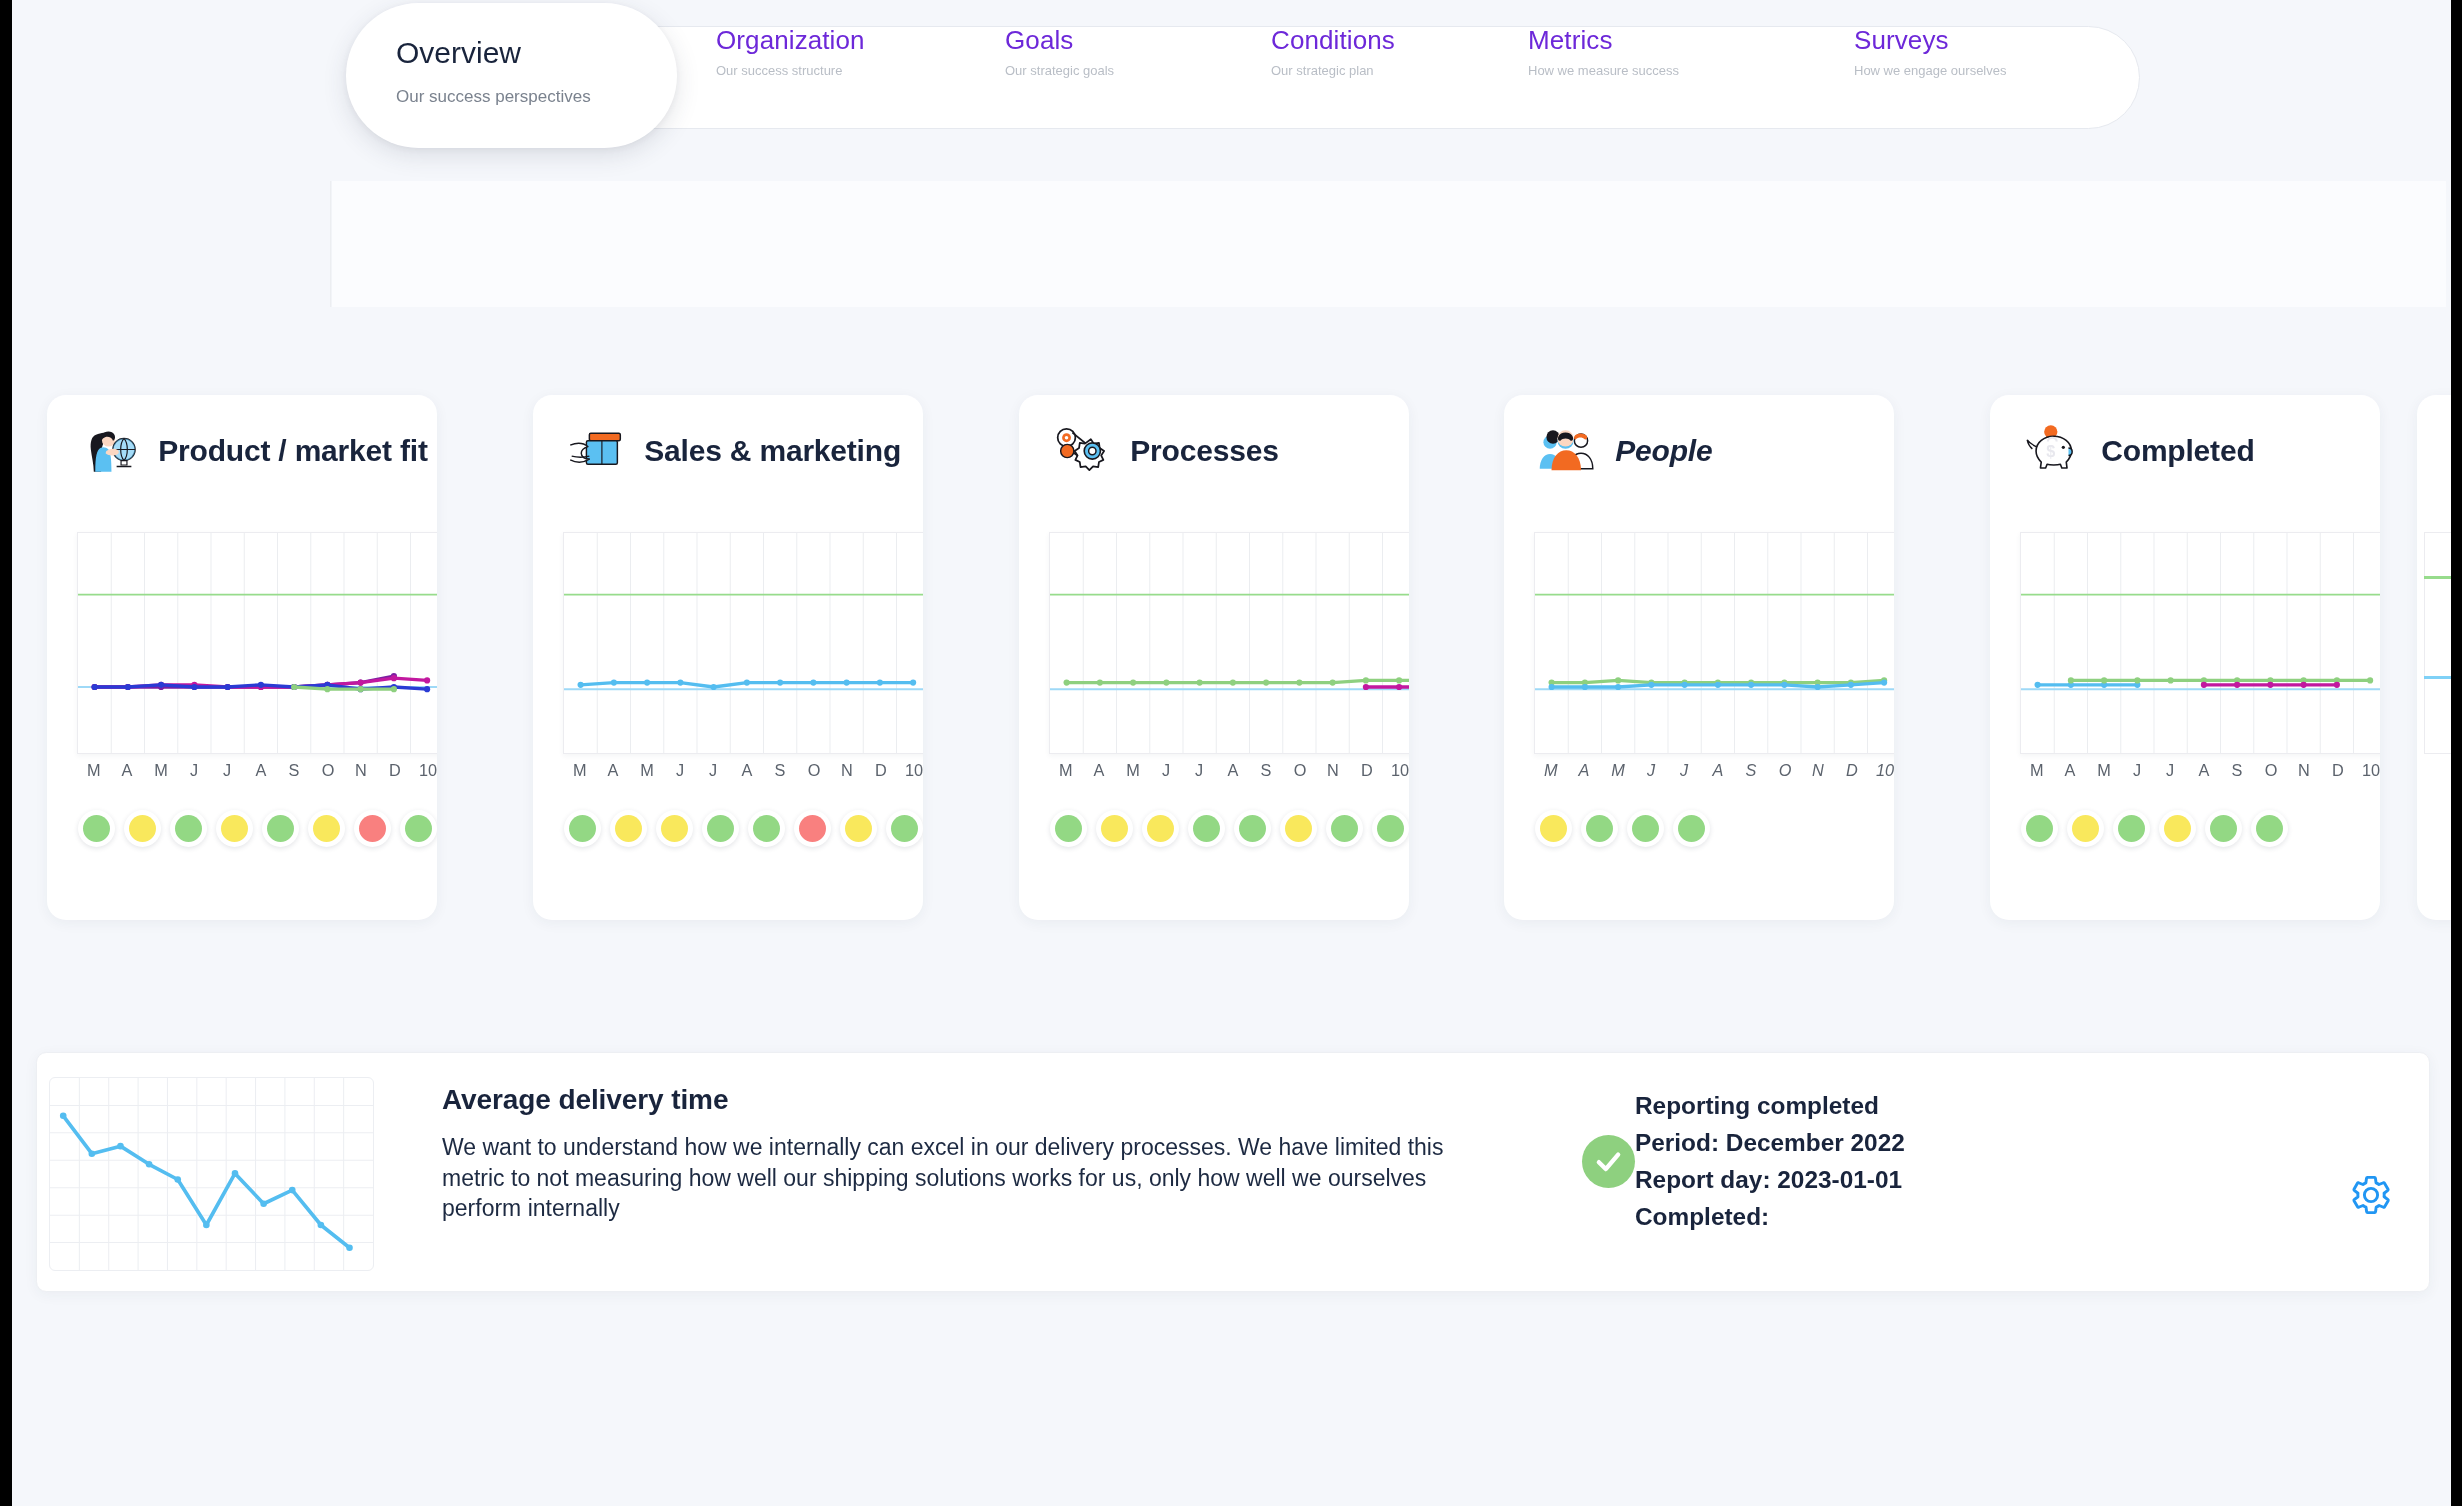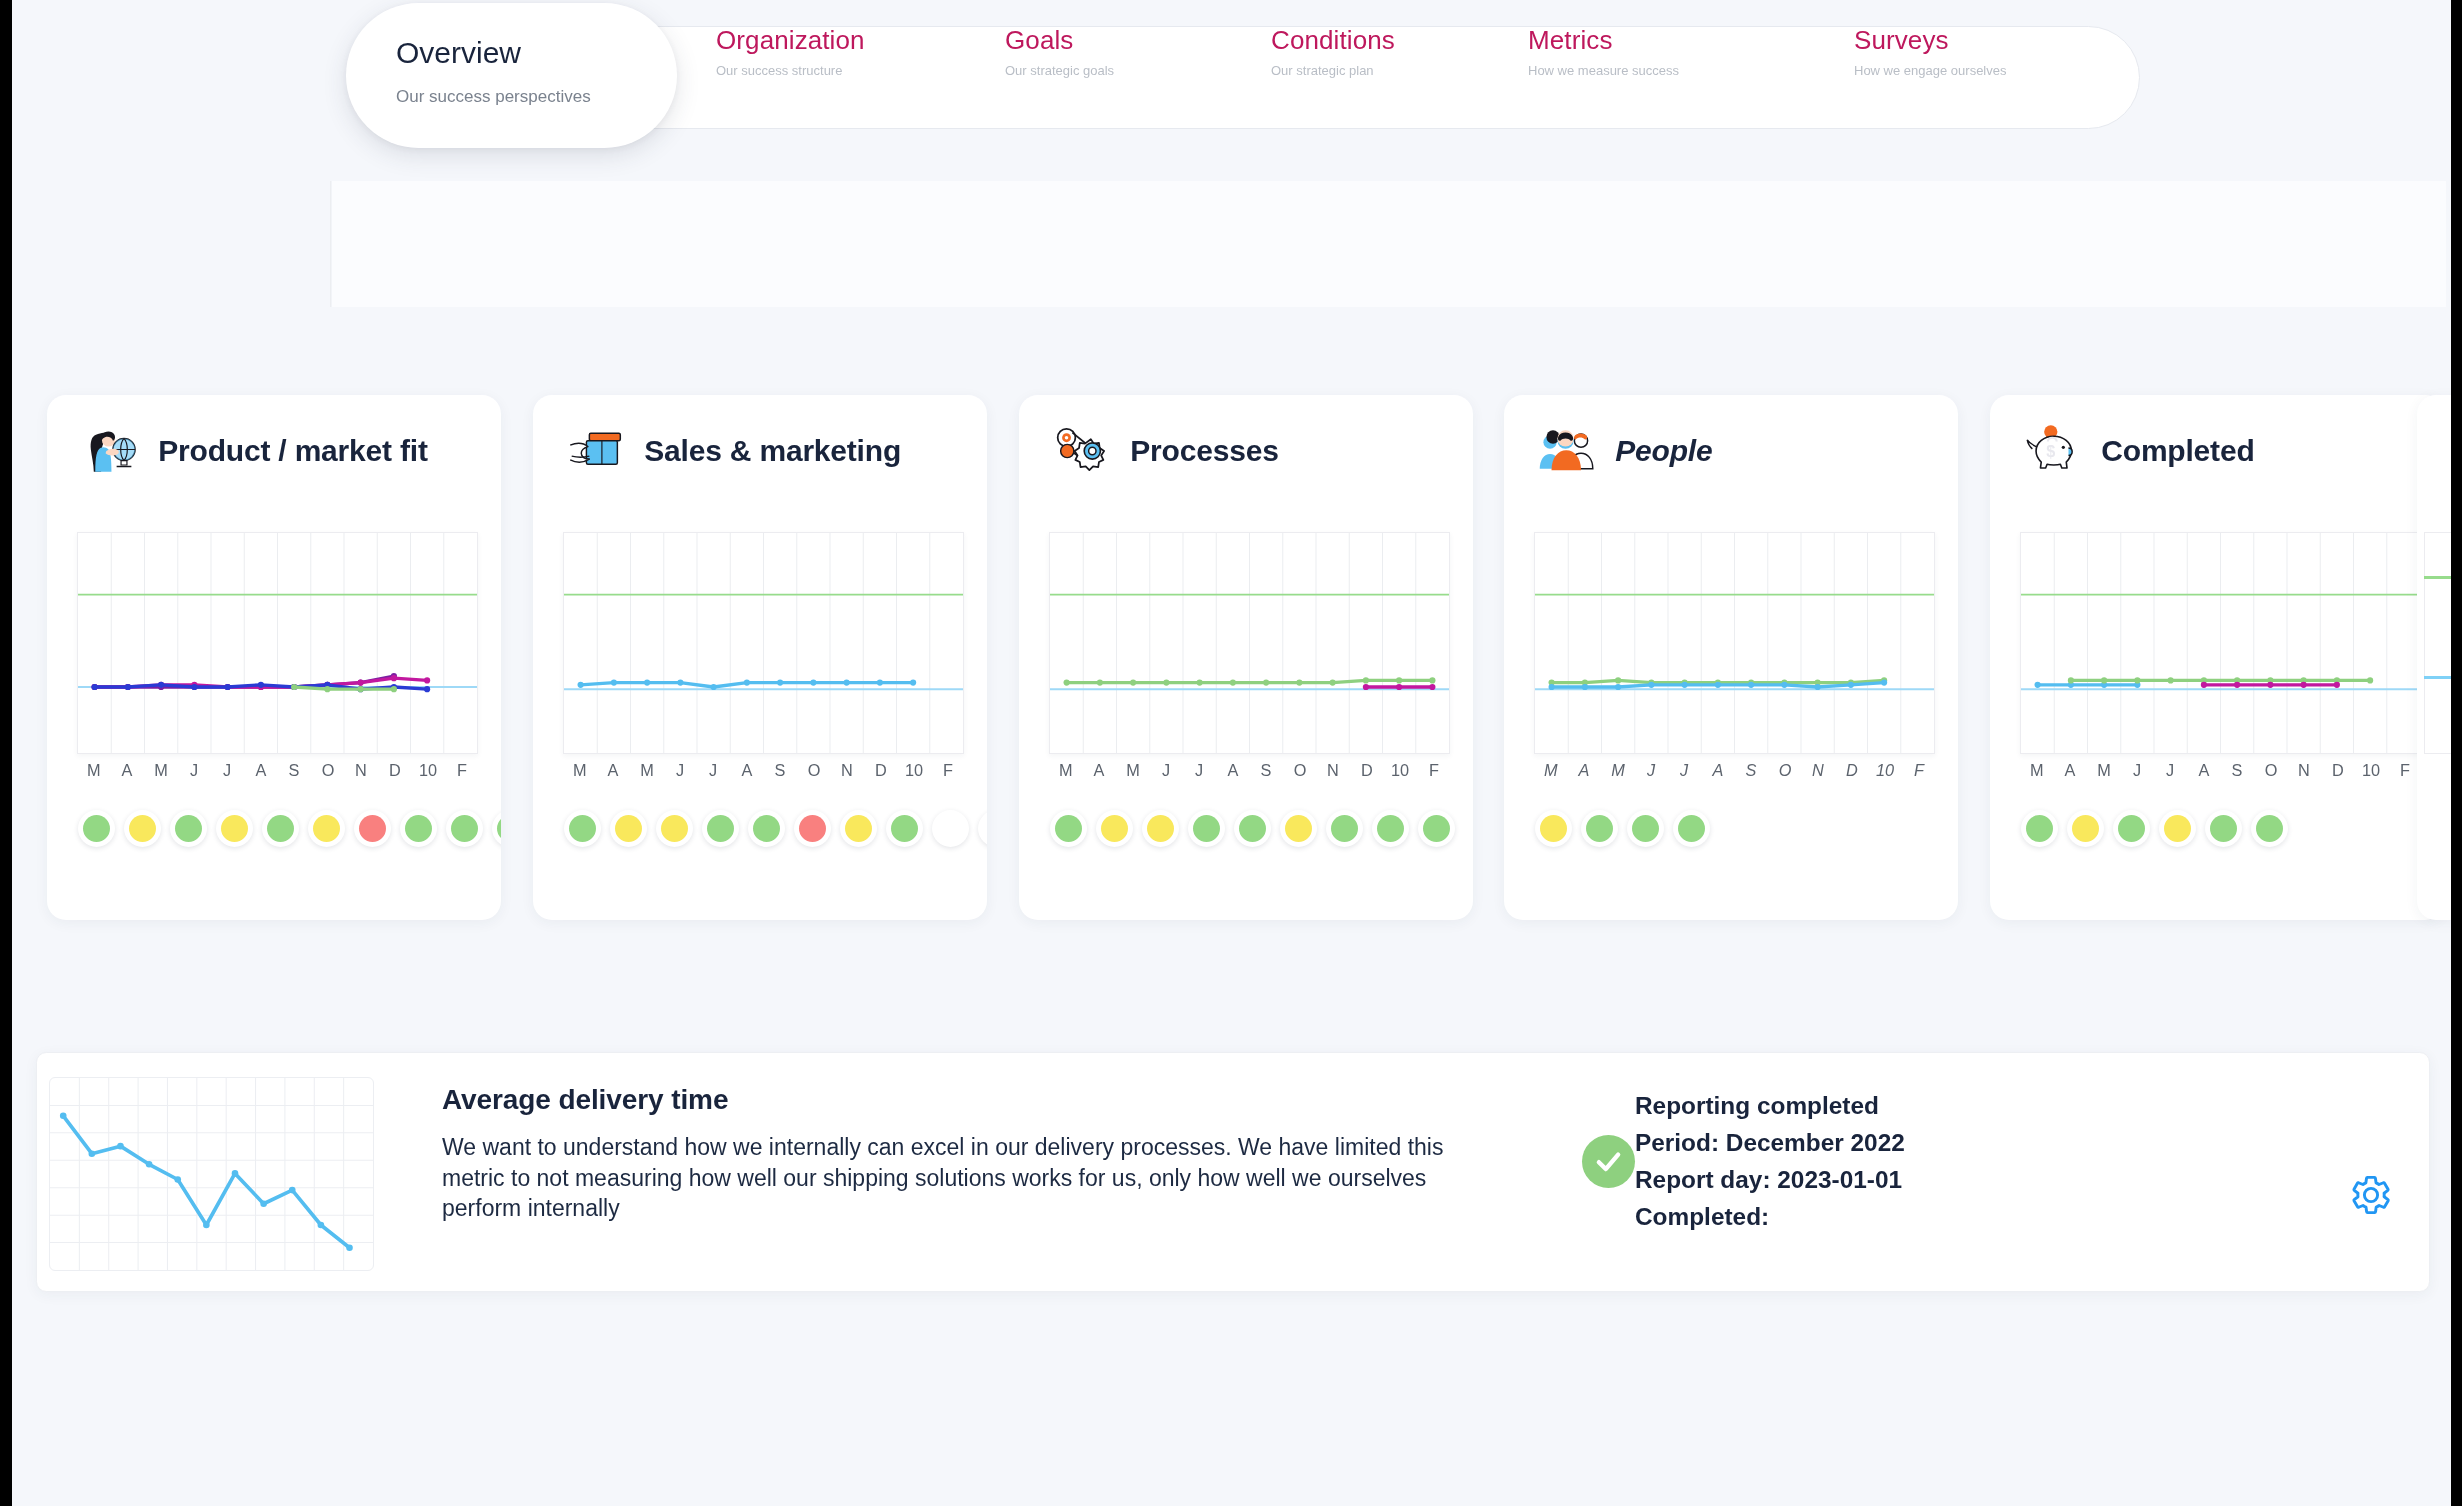--- a/index.html
+++ b/index.html
@@ -27,21 +27,21 @@
     border: 0.7px solid #e6e9ef;
     border-radius: 52px;
   }
   .tab {
     position: absolute; top: 0; height: 103px;
     display: flex; flex-direction: column; justify-content: center;
     padding-left: 0;
     cursor: pointer;
   }
   .tab .t-title {
-    font-size: 26px; color: #be185d; font-weight: 400;
+    font-size: 26px; color: #6d28d9; font-weight: 400;
     line-height: 1.25; letter-spacing: 0.1px;
   }
   .tab .t-sub {
     font-size: 13px; color: #b9bec6; margin-top: 6px; line-height: 1.2;
   }
   .tab-active-card {
     position: absolute; left: 334px; top: 3px;
     width: 331px; height: 145px;
     background: #ffffff;
     border-radius: 74px;
@@ -67,21 +67,21 @@
     position: absolute; left: 320px; top: 181px; width: 2114px; height: 126px;
     background: #fbfcfe;
   }
 
   
   .cards {
     position: absolute; left: 0; top: 395px; width: 2439px; height: 532px;
   }
   .card {
     position: absolute; top: 0;
-    width: 454px; height: 525px;
+    width: 390px; height: 525px;
     background: #ffffff;
     border-radius: 19px;
     box-shadow: 0 3px 13.3px rgba(40,50,70,0.055);
     overflow: hidden;
   }
   .card-head {
     position: absolute; left: 31px; top: 28px;
     display: flex; align-items: center; gap: 16.3px;
   }
   .card-icon { width: 64px; height: 56px; flex: 0 0 auto; }

